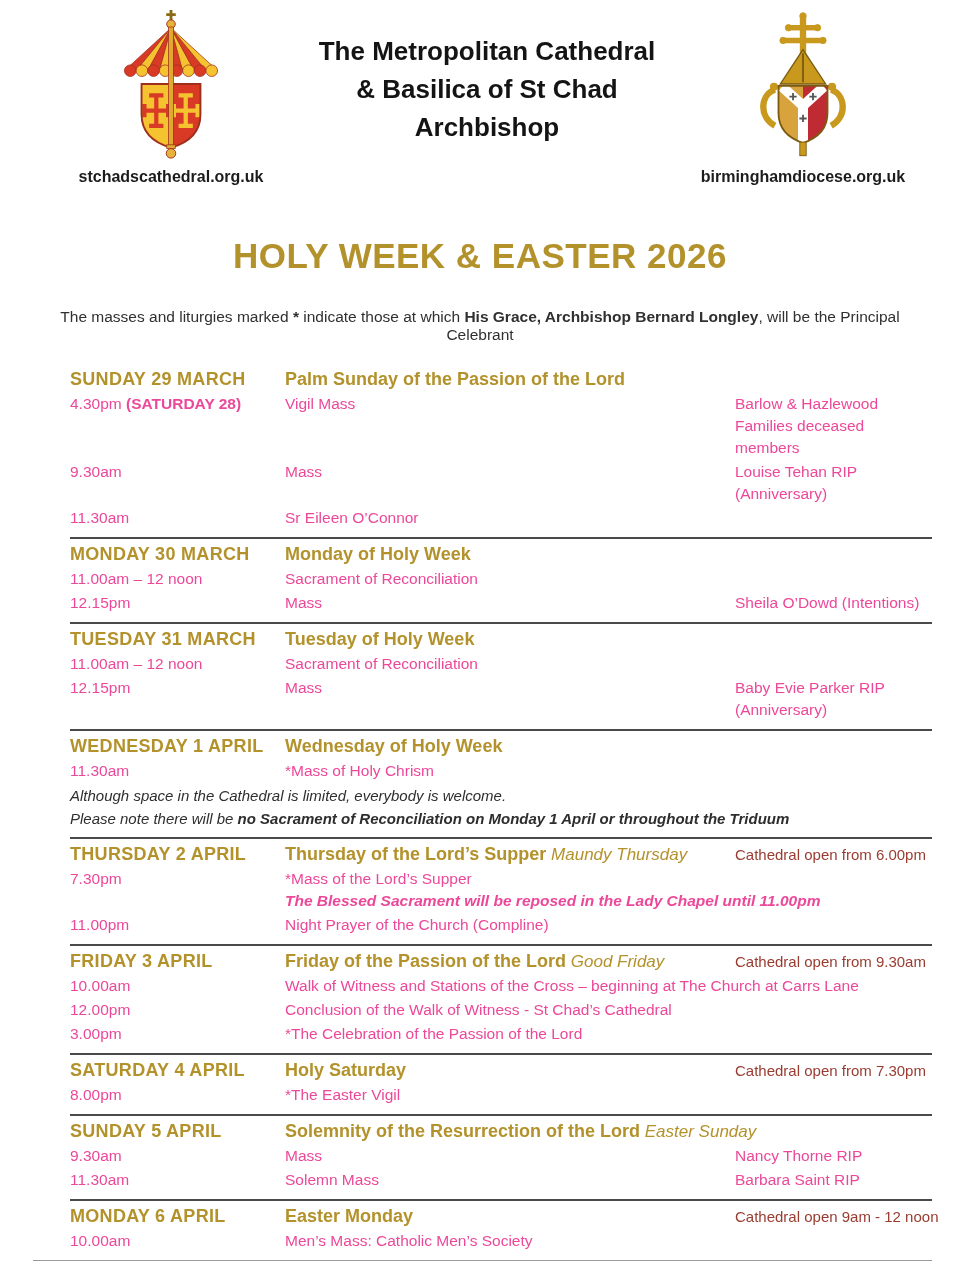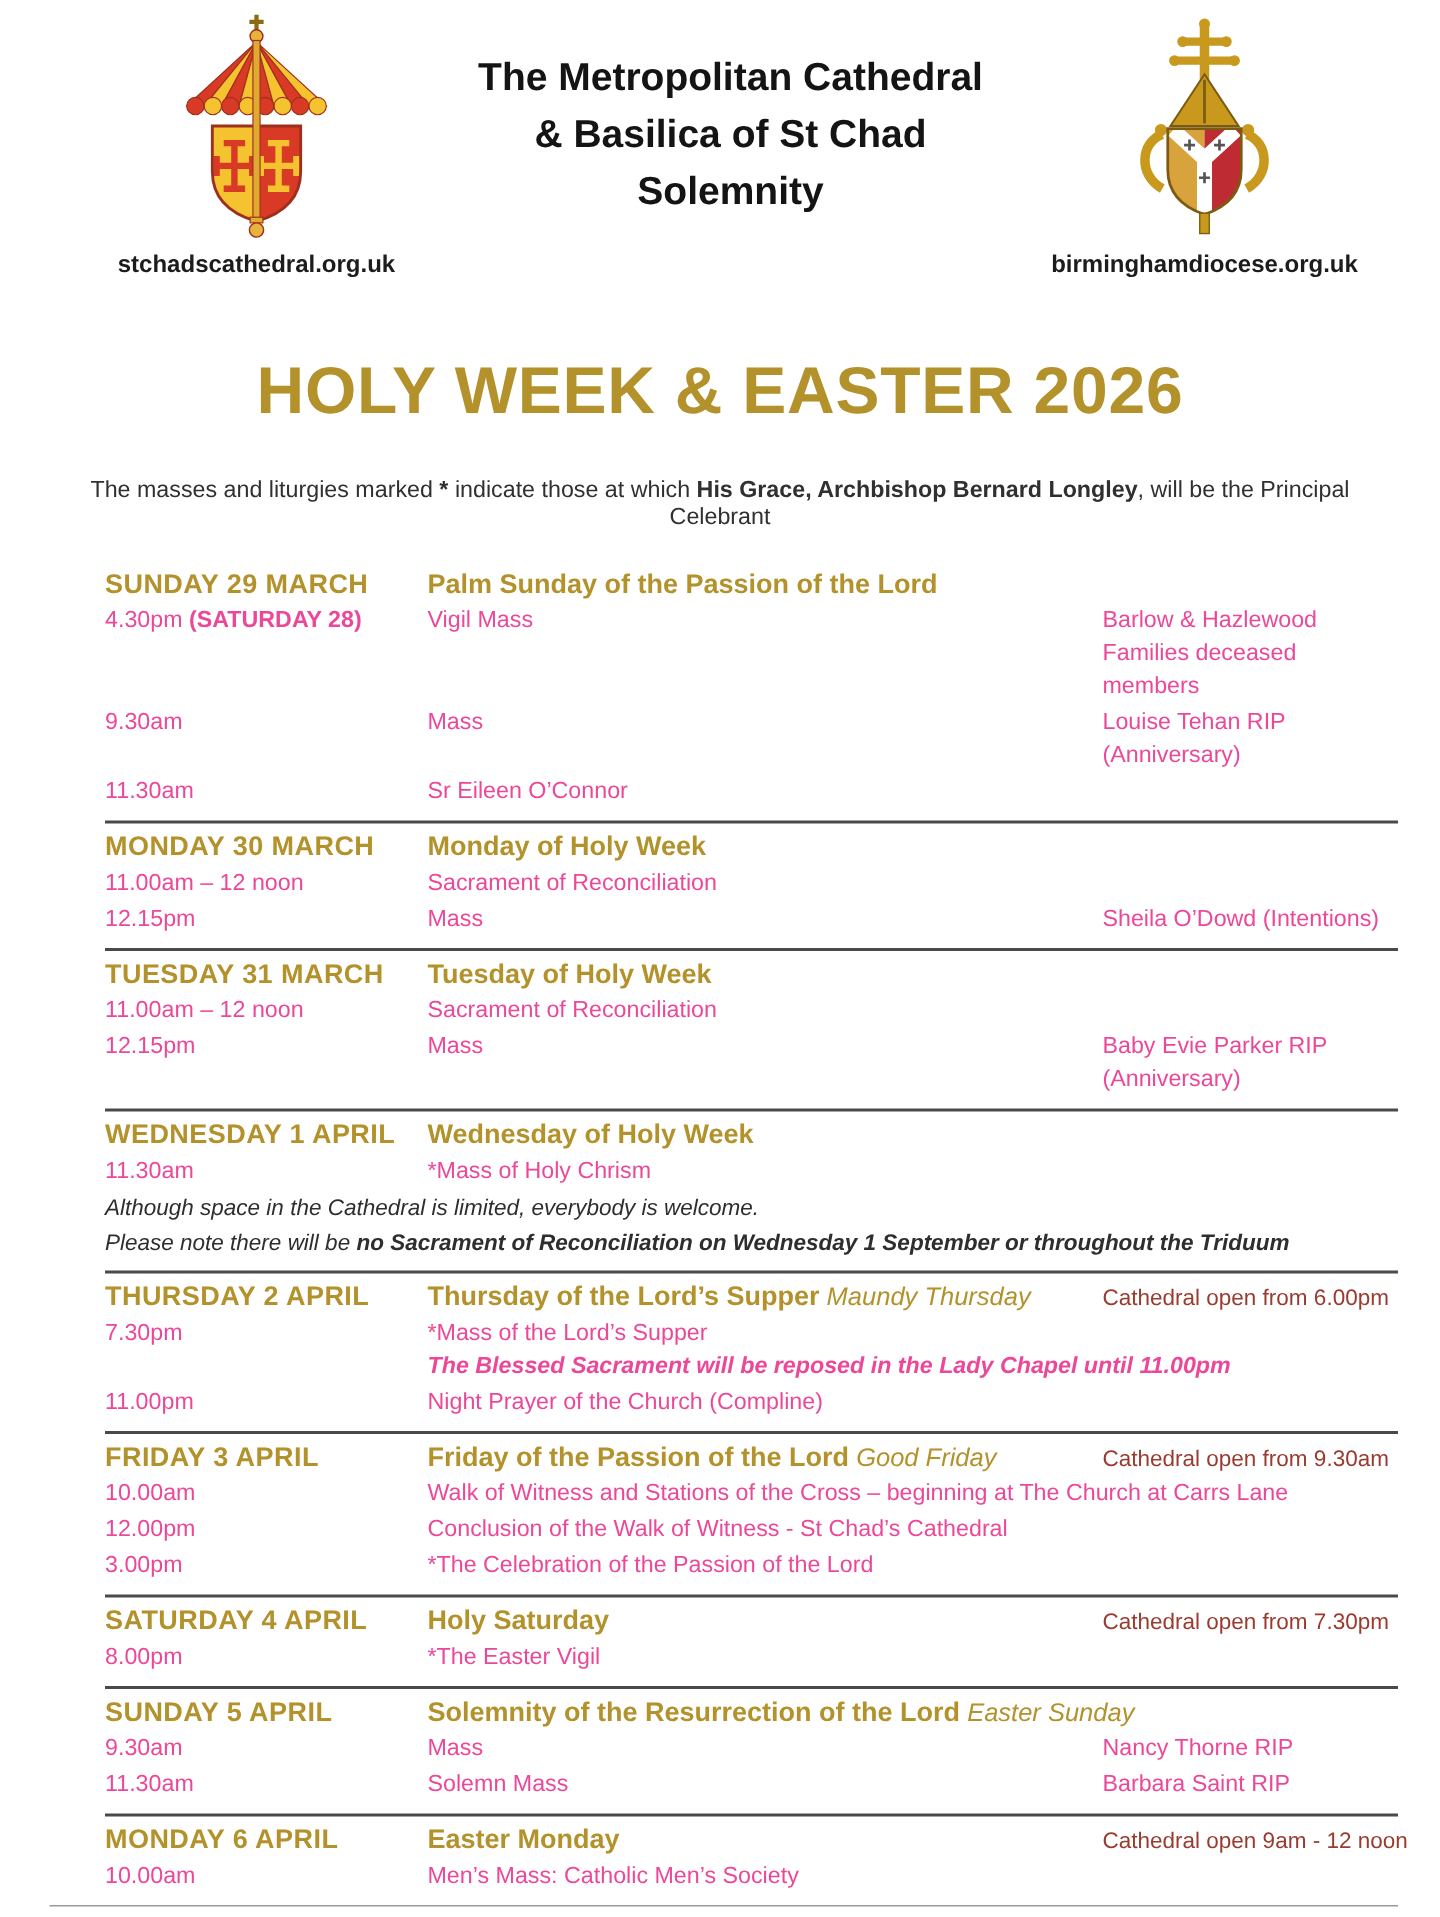--- a/index.html
+++ b/index.html
@@ -6,21 +6,21 @@
   body{font-family:"Liberation Sans","DejaVu Sans",sans-serif;color:#3c3c3c;}
   .page{width:960px;height:1278px;overflow:hidden;background:#fff;}
 
   
   .hdr{display:flex;justify-content:space-between;align-items:flex-start;padding:8px 52px 0 66px;}
   .logo-col{display:flex;flex-direction:column;align-items:center;width:210px;}
   .logo-col .url{font-weight:bold;font-size:16px;color:#1c1c1c;margin-top:8px;white-space:nowrap;}
   .hdr-title{flex:1;text-align:center;padding-top:24px;font-weight:bold;font-size:26px;line-height:38px;color:#141414;}
 
   
-  .page-title{text-align:center;color:#b3922c;font-size:44px;font-weight:bold;margin:50px 0 0;letter-spacing:.5px;}
+  .page-title{text-align:center;color:#b3922c;font-size:35px;font-weight:bold;margin:50px 0 0;letter-spacing:.5px;}
   .intro{text-align:center;font-size:15.5px;margin:32px 40px 0;color:#303030;}
 
   
   .schedule{margin:20px 28px 0 33px;border-bottom:1px solid #9a9a9a;}
   .sec{padding:5px 0 6px;margin-left:37px;}
   .sec + .sec{border-top:2px solid #4a4a4a;}
   .sec-head{display:grid;grid-template-columns:215px 450px 1fr;align-items:baseline;margin-bottom:3px;}
   .sec-day{font-weight:bold;font-size:18px;color:#b3922c;letter-spacing:.3px;white-space:nowrap;}
   .sec-title{font-weight:bold;font-size:18px;color:#b3922c;white-space:nowrap;}
   .sec-title .suffix{font-weight:normal;font-style:italic;font-size:17px;}
@@ -83,21 +83,21 @@
         <rect x="62.5" y="20" width="5" height="126" fill="#e0a92f" stroke="#9e2f1c" stroke-width="0.8"></rect>
         <rect x="60.5" y="144" width="9" height="4" fill="#e0a92f" stroke="#9e2f1c" stroke-width="0.8"></rect>
         <circle cx="65" cy="153" r="5" fill="#e8b33b" stroke="#9e2f1c" stroke-width="1"></circle>
       </svg>
       <div class="url">stchadscathedral.org.uk</div>
     </div>
 
     <div class="hdr-title">
       <div>The Metropolitan Cathedral</div>
       <div>&amp; Basilica of St Chad</div>
-      <div>Solemnity</div>
+      <div>Archbishop</div>
     </div>
 
     <div class="logo-col">
       <svg width="118" height="152" viewBox="0 0 130 160">
         <defs>
           <clipPath id="shieldR">
               <path d="M38 82 H92 V112 Q92 136 65 145 Q38 136 38 112 Z"></path>
             </clipPath>
         </defs>
 
@@ -206,21 +206,21 @@
           <div class="sec-day">WEDNESDAY 1 APRIL</div>
           <div class="sec-title">Wednesday of Holy Week</div>
         </div>
         <div class="row">
           <div class="cell time"><span>11.30am</span></div>
           <div class="cell event" style="grid-column: 2 / 4;">
             <div class="event-line"><span>*Mass of Holy Chrism</span></div>
           </div>
         </div>
         <div class="note"><span class="i">Although space in the Cathedral is limited, everybody is welcome.</span></div>
-        <div class="note"><span class="i">Please note there will be </span><span class="b i">no Sacrament of Reconciliation on Wednesday 1 September or throughout the Triduum</span></div>
+        <div class="note"><span class="i">Please note there will be </span><span class="b i">no Sacrament of Reconciliation on Monday 1 April or throughout the Triduum</span></div>
       </section>
       <section class="sec">
         <div class="sec-head">
           <div class="sec-day">THURSDAY 2 APRIL</div>
           <div class="sec-title">Thursday of the Lord’s Supper<span class="suffix">&nbsp;Maundy Thursday</span></div>
           <div class="open-note">Cathedral open from 6.00pm</div>
         </div>
         <div class="row">
           <div class="cell time"><span>7.30pm</span></div>
           <div class="cell event" style="grid-column: 2 / 4;">

